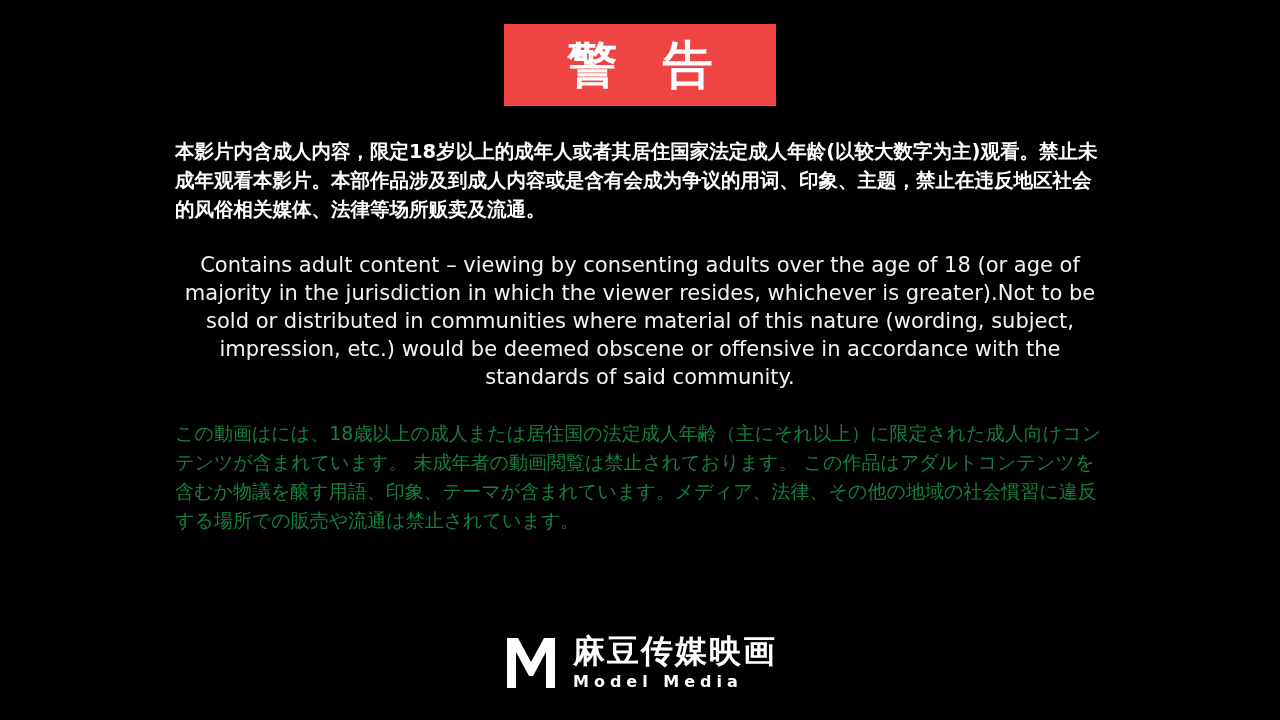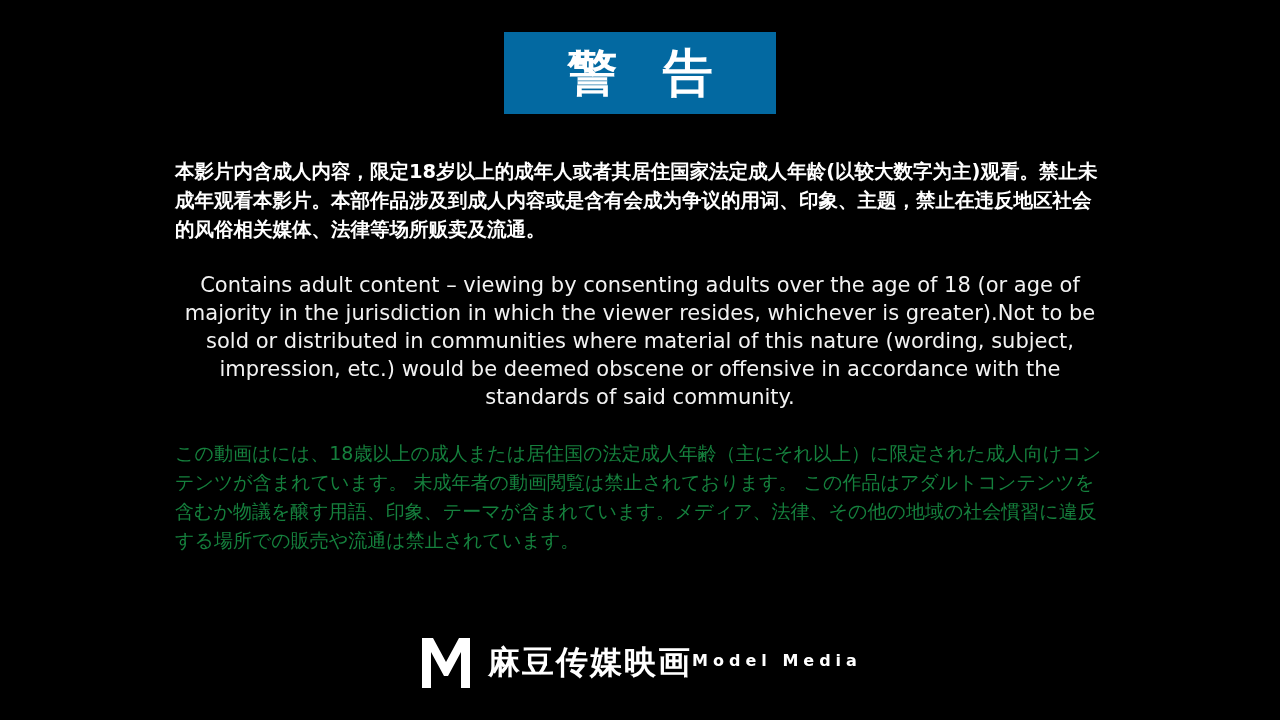--- a/index.html
+++ b/index.html
@@ -20,24 +20,24 @@
     position: absolute;
     inset: 0;
     background: #000000;
     display: flex;
     flex-direction: column;
     align-items: center;
   }
 
   
   .warning-banner {
-    margin-top: 32px;
+    margin-top: 24px;
     width: 272px;
     height: 82px;
-    background: #0369a1;
+    background: #ef4444;
     display: flex;
     align-items: center;
     justify-content: center;
   }
   .warning-banner-text {
     font-family: "DejaVu Sans", sans-serif;
     font-weight: bold;
     font-size: 50px;
     letter-spacing: 14px;
     color: #ffffff;
@@ -45,21 +45,21 @@
     line-height: 1;
   }
 
   
   .text-block {
     width: 930px;
     margin-top: 28px;
   }
 
   .para {
-    margin: 16px 0 0 0;
+    margin: 4px 0 0 0;
     color: #ffffff;
   }
 
   .para-zh {
     font-family: "DejaVu Sans", sans-serif;
     font-weight: bold;
     font-size: 19.5px;
     line-height: 1.48;
     letter-spacing: 0px;
     text-align: left;
@@ -96,21 +96,21 @@
     justify-content: center;
     gap: 14px;
   }
   .logo-mark {
     width: 56px;
     height: 60px;
     display: block;
   }
   .logo-text {
     display: flex;
-    flex-direction: row;
+    flex-direction: column;
     justify-content: flex-end;
     line-height: 1;
   }
   .logo-cn {
     font-family: "DejaVu Sans", sans-serif;
     font-weight: bold;
     font-size: 32px;
     letter-spacing: 2px;
     color: #ffffff;
   }

